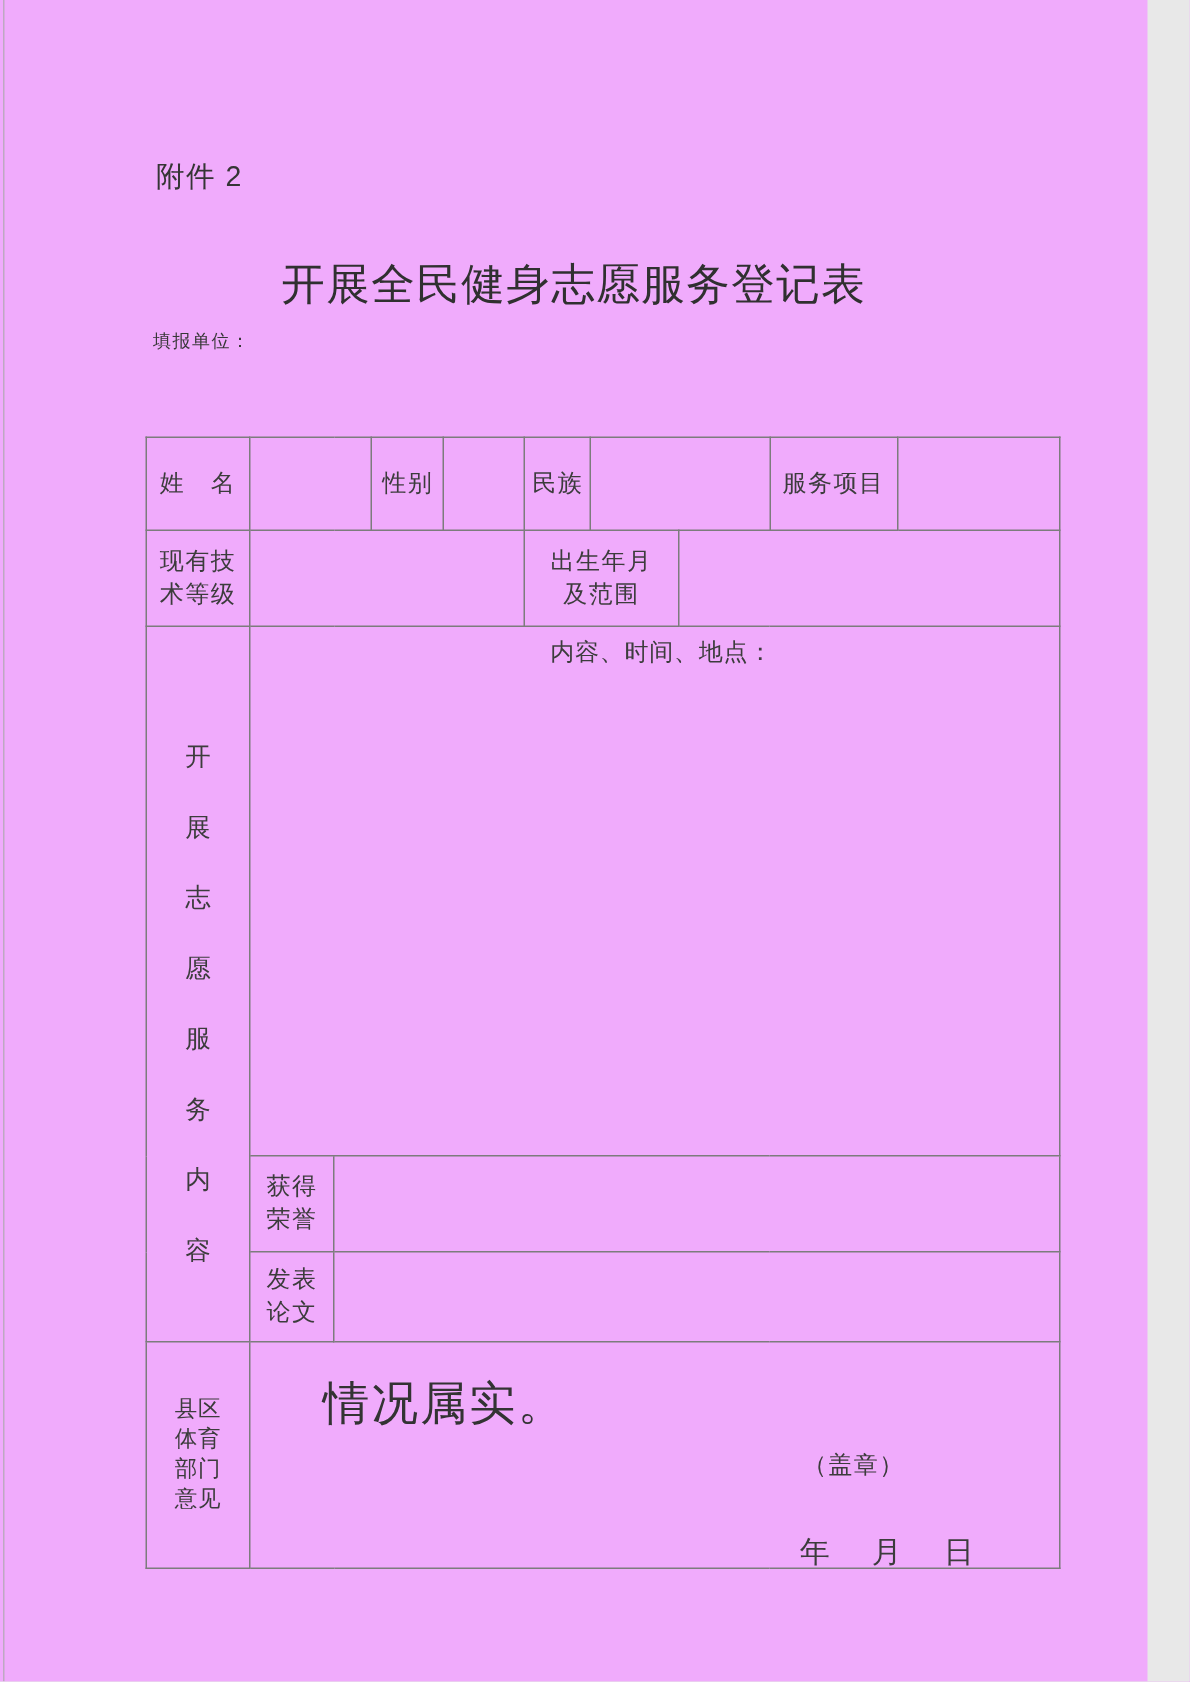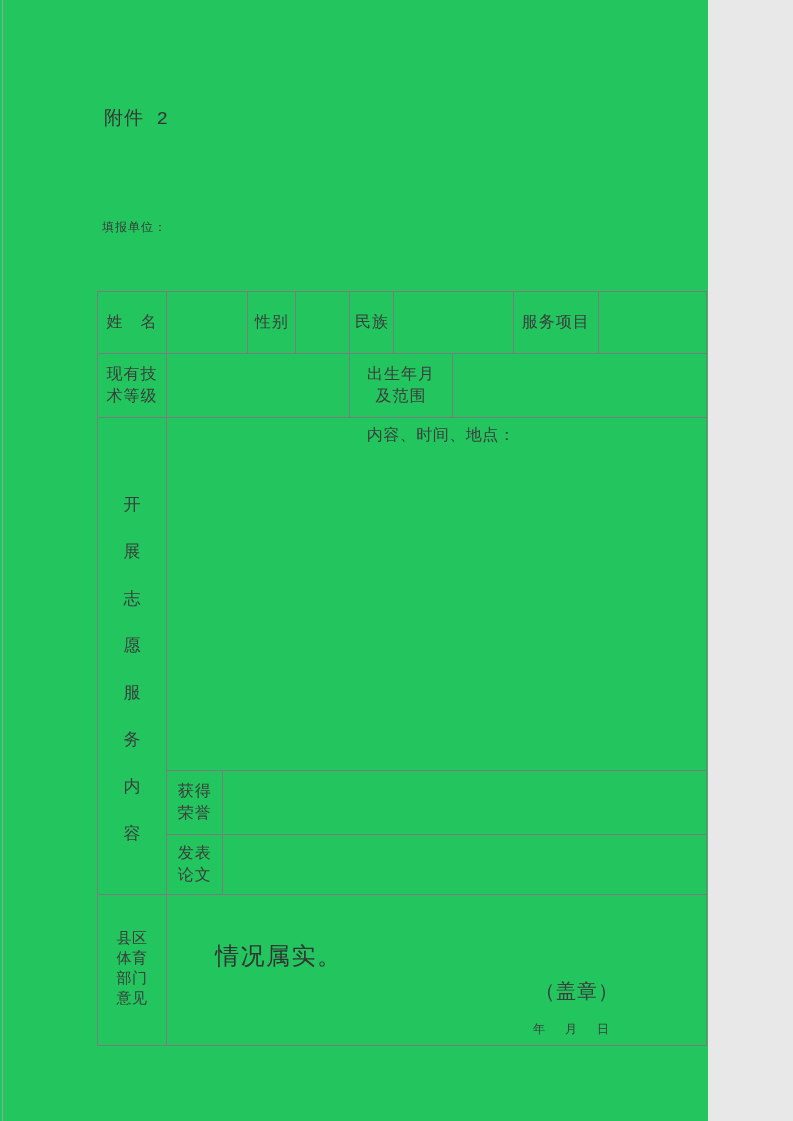--- a/index.html
+++ b/index.html
@@ -2,25 +2,25 @@
 <html><head>
 <meta charset="utf-8">
 <style>
   html, body {
     margin: 0;
     padding: 0;
     background: #e8e8e8;
   }
   .page {
     position: relative;
-    width: 708px;
+    width: 765px;
     height: 1121px;
-    background: #22c55e;
+    background: #f0abfc;
     overflow: hidden;
-    font-family: Liberation Mono, monospace;
+    font-family: Liberation Sans, sans-serif;
     color: #3c3c3c;
   }
   .edge-left {
     position: absolute;
     left: 2px; top: 0;
     width: 1px; height: 1121px;
     background: #a8a8a8;
     opacity: .7;
   }
   .edge-right {
@@ -99,46 +99,47 @@
   }
   .content-header {
     padding: 7px 0 0 9px;
     font-size: 16px;
     letter-spacing: .5px;
   }
   .opinion-label div { line-height: 20px; font-size: 15px; letter-spacing: .5px; }
   .opinion-cell { position: relative; }
   .statement {
     position: absolute;
-    left: 48px; top: 45px;
-    font-size: 24px;
+    left: 48px; top: 20px;
+    font-size: 31px;
     letter-spacing: 1.5px;
     color: #333;
   }
   .seal {
     position: absolute;
-    left: 368px; top: 83px;
+    left: 368px; top: 72px;
+    font-size: 16px;
+    letter-spacing: 1px;
+  }
+  .date {
+    position: absolute;
+    left: 366px; top: 126px;
     font-size: 20px;
-    letter-spacing: 1px;
-  }
-  .date {
-    position: absolute;
-    left: 366px; top: 126px;
-    font-size: 12px;
     letter-spacing: 4px;
   }
 </style>
 </head>
 <body>
 
 <div class="page">
   <div class="edge-left"></div>
   <div class="edge-right"></div>
 
   <div class="attachment">附件 2</div>
+  <h1 class="title">开展全民健身志愿服务登记表</h1>
   <div class="unit">填报单位：</div>
 
   <table class="form">
     <colgroup>
       <col style="width:69px">
         <col style="width:56px">
         <col style="width:25px">
       <col style="width:48px">
         <col style="width:54px">
         <col style="width:44px">

